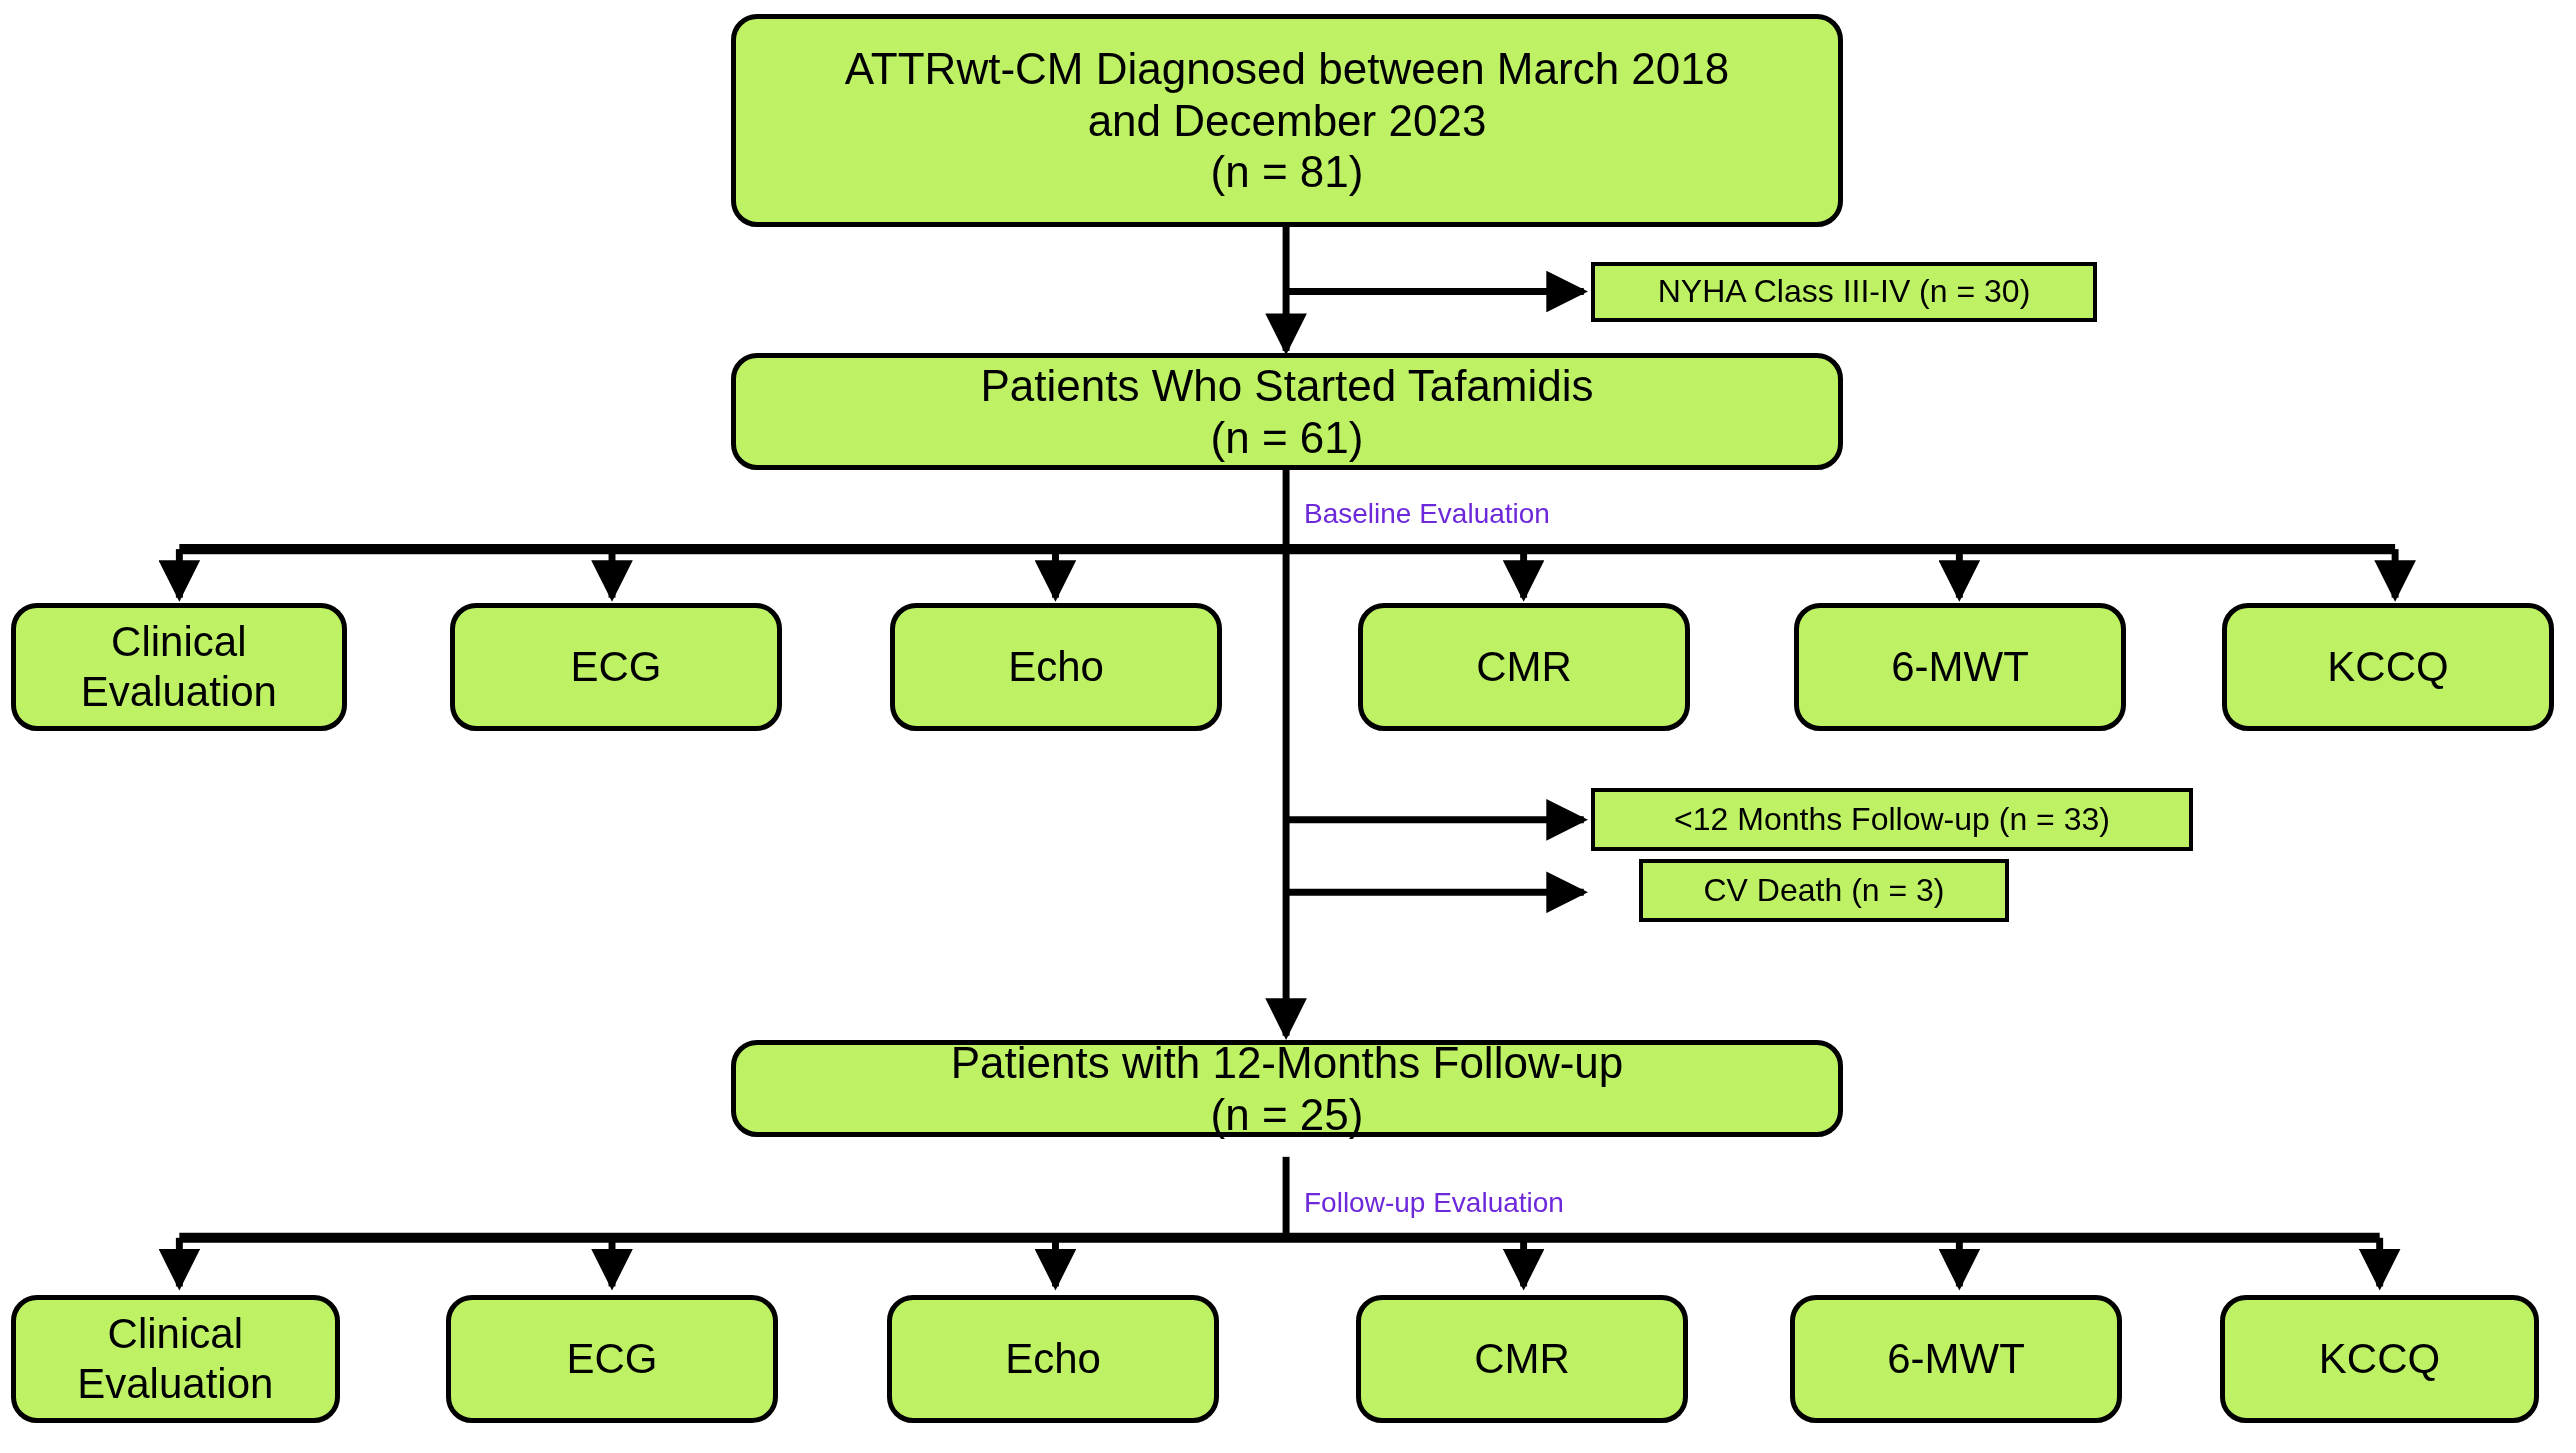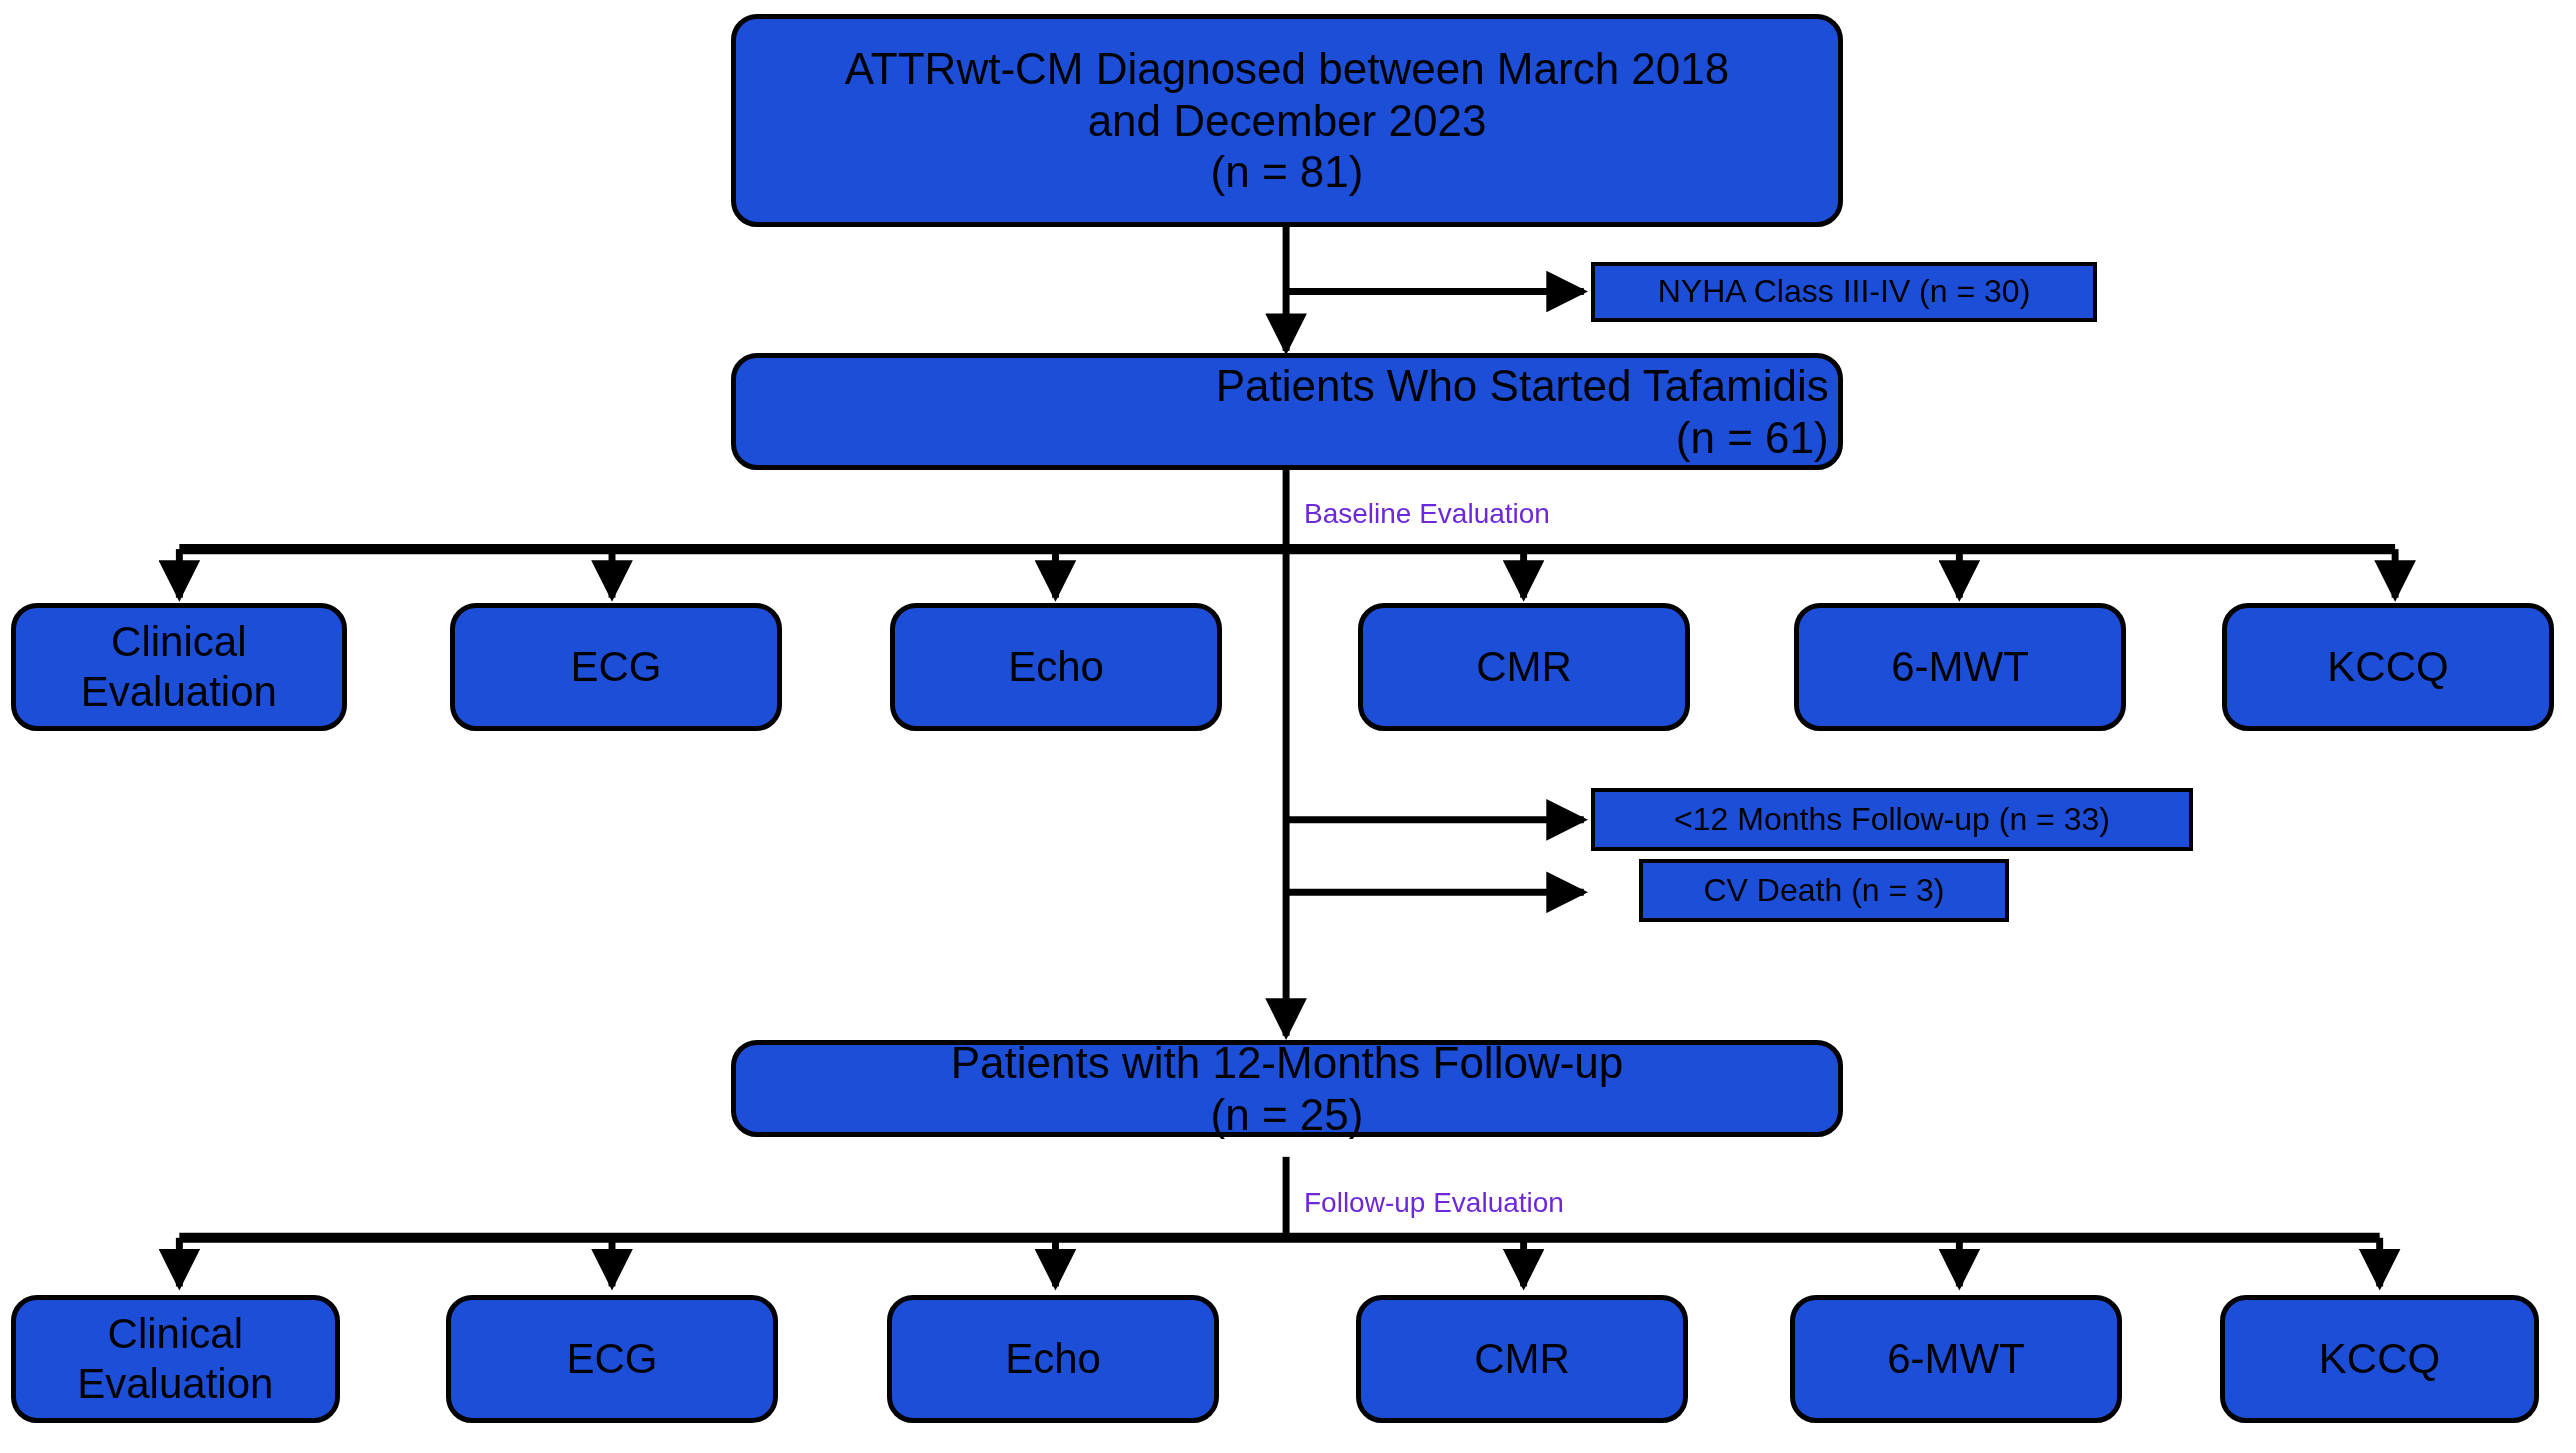--- a/index.html
+++ b/index.html
@@ -19,21 +19,21 @@
     position: absolute;
     left: 0;
     top: 0;
     width: 2576px;
     height: 1453px;
     pointer-events: none;
   }
   .node {
     position: absolute;
     box-sizing: border-box;
-    background: #1d4ed8;
+    background: #bef264;
     border: 5.4px solid #000000;
     display: flex;
     align-items: center;
     justify-content: center;
     text-align: center;
     color: #000000;
     line-height: 1.18;
   }
   .node.rounded { border-radius: 26px; }
   .node.square  { border-radius: 0; border-width: 4.6px; }
@@ -100,21 +100,21 @@
       <span>ATTRwt-CM Diagnosed between March 2018</span><br>
       <span>and December 2023</span><br>
       <span>(n = 81)</span>
     </span>
   </div>
 
   <div class="node square small" style="left:1591px; top:262px; width:506px; height:60px;">
     <span class="label">NYHA Class III-IV (n = 30)</span>
   </div>
 
-  <div class="node rounded big" style="left:731px; top:353px; width:1112px; height:117px;text-align:right;">
+  <div class="node rounded big" style="left:731px; top:353px; width:1112px; height:117px;">
     <span class="label">
       <span>Patients Who Started Tafamidis</span><br>
       <span>(n = 61)</span>
     </span>
   </div>
 
   <div class="edge-label" style="left:1304px; top:498px;">Baseline Evaluation</div>
 
   <div class="node rounded mid" style="left:10.8px; top:603px; width:336px; height:128px;">
     <span class="label">

